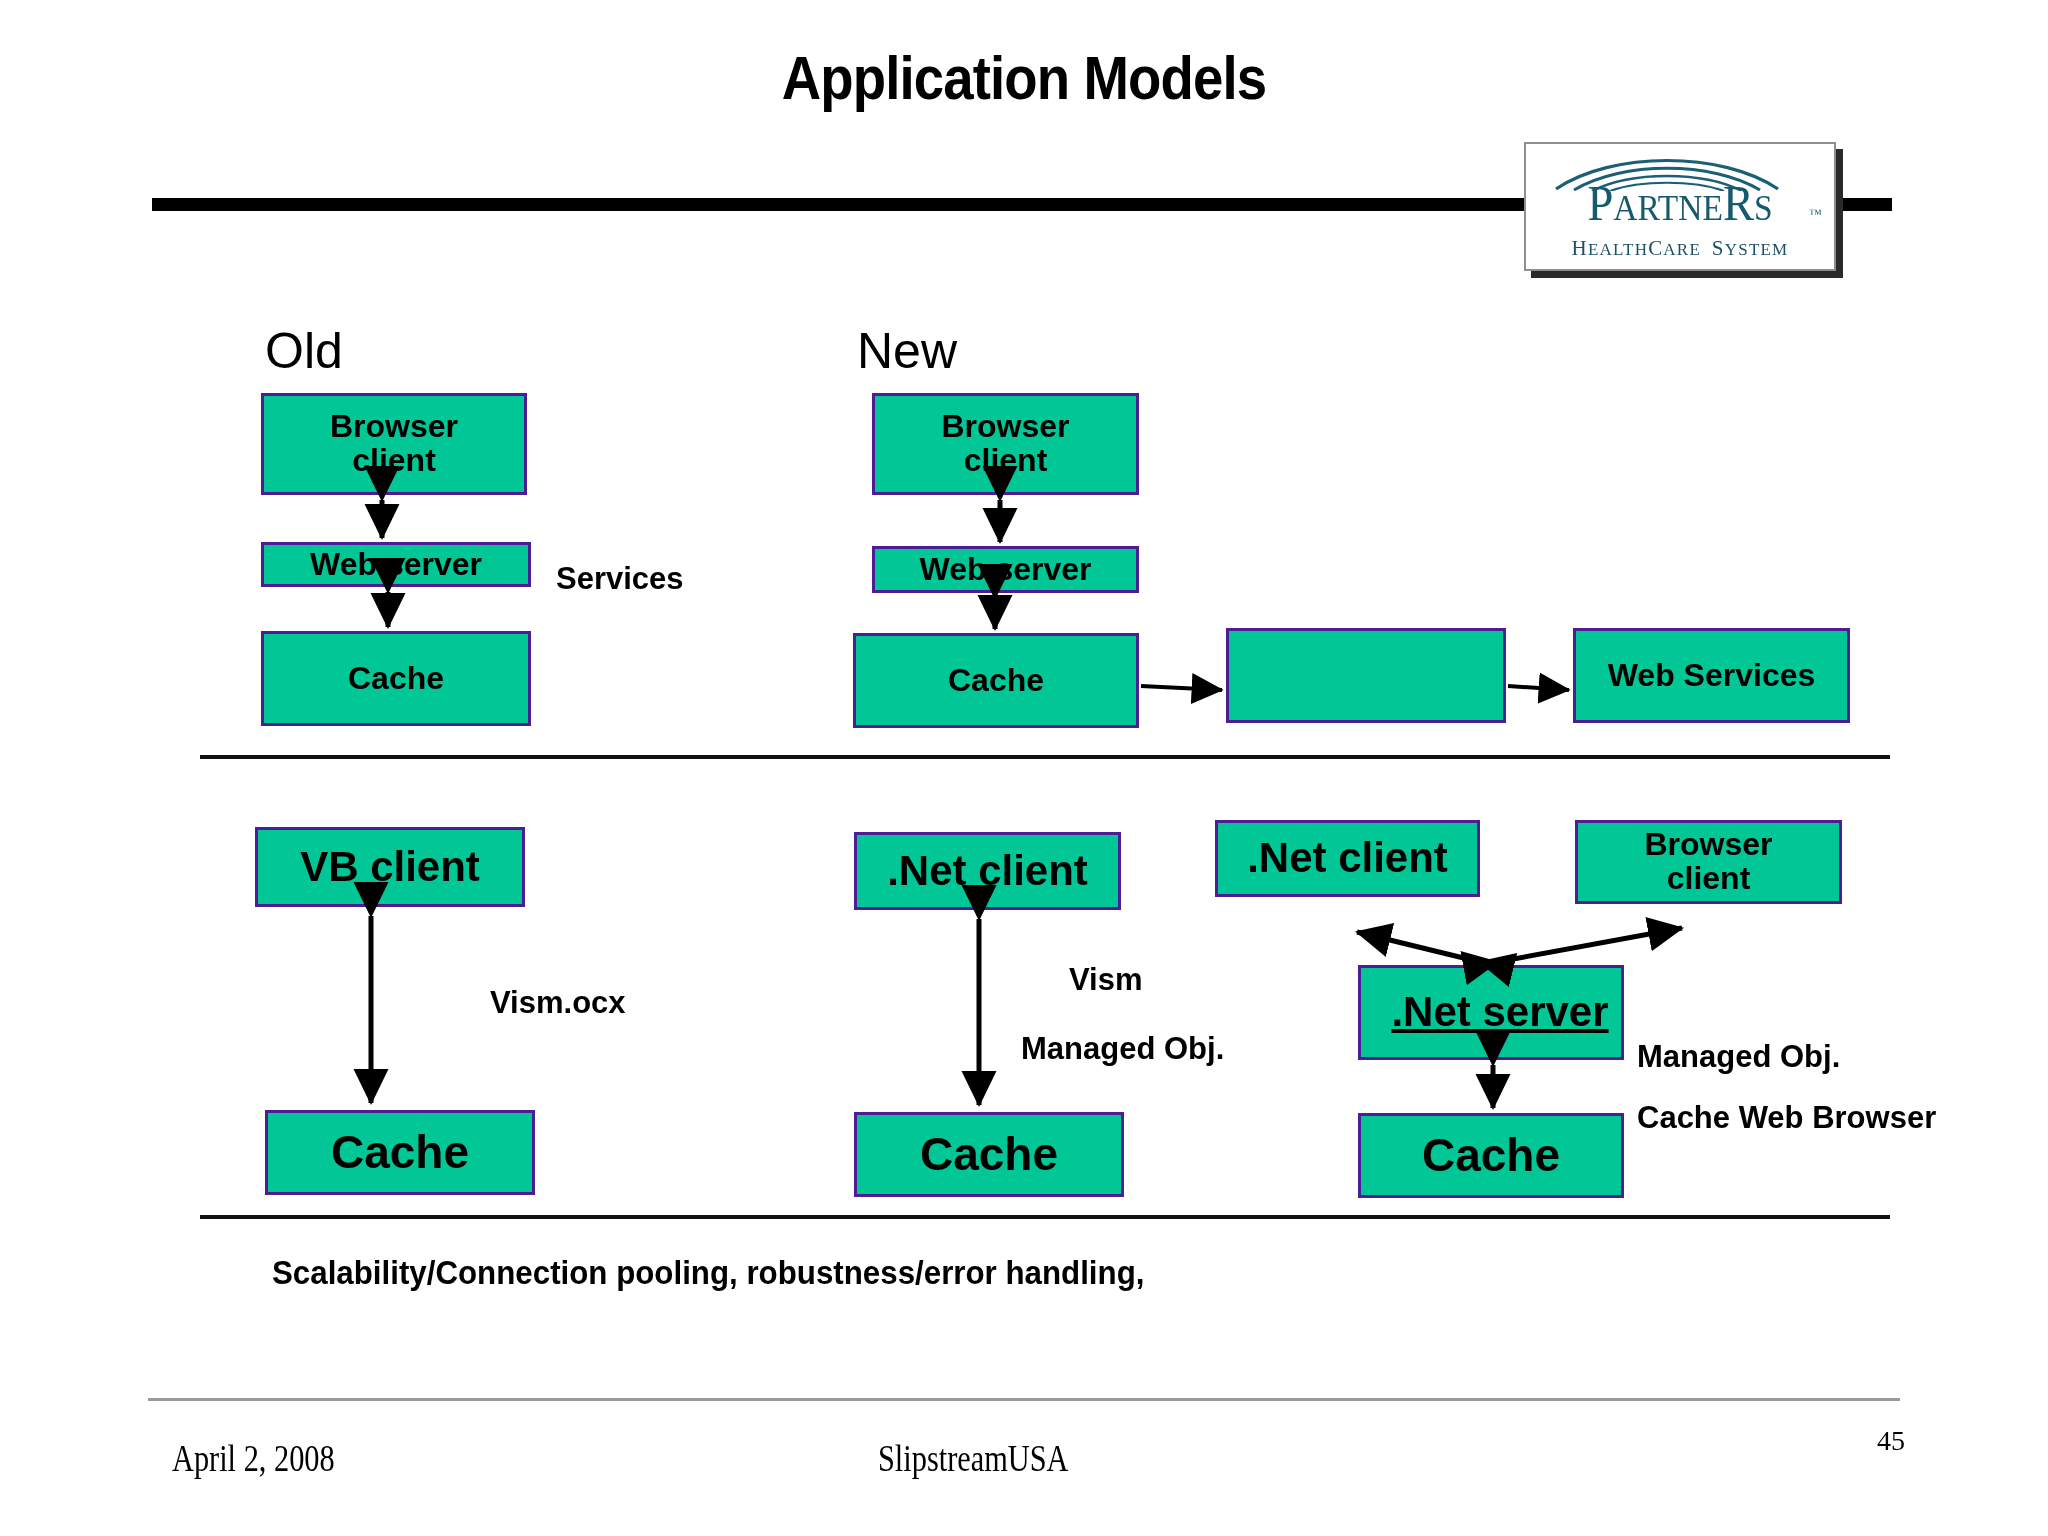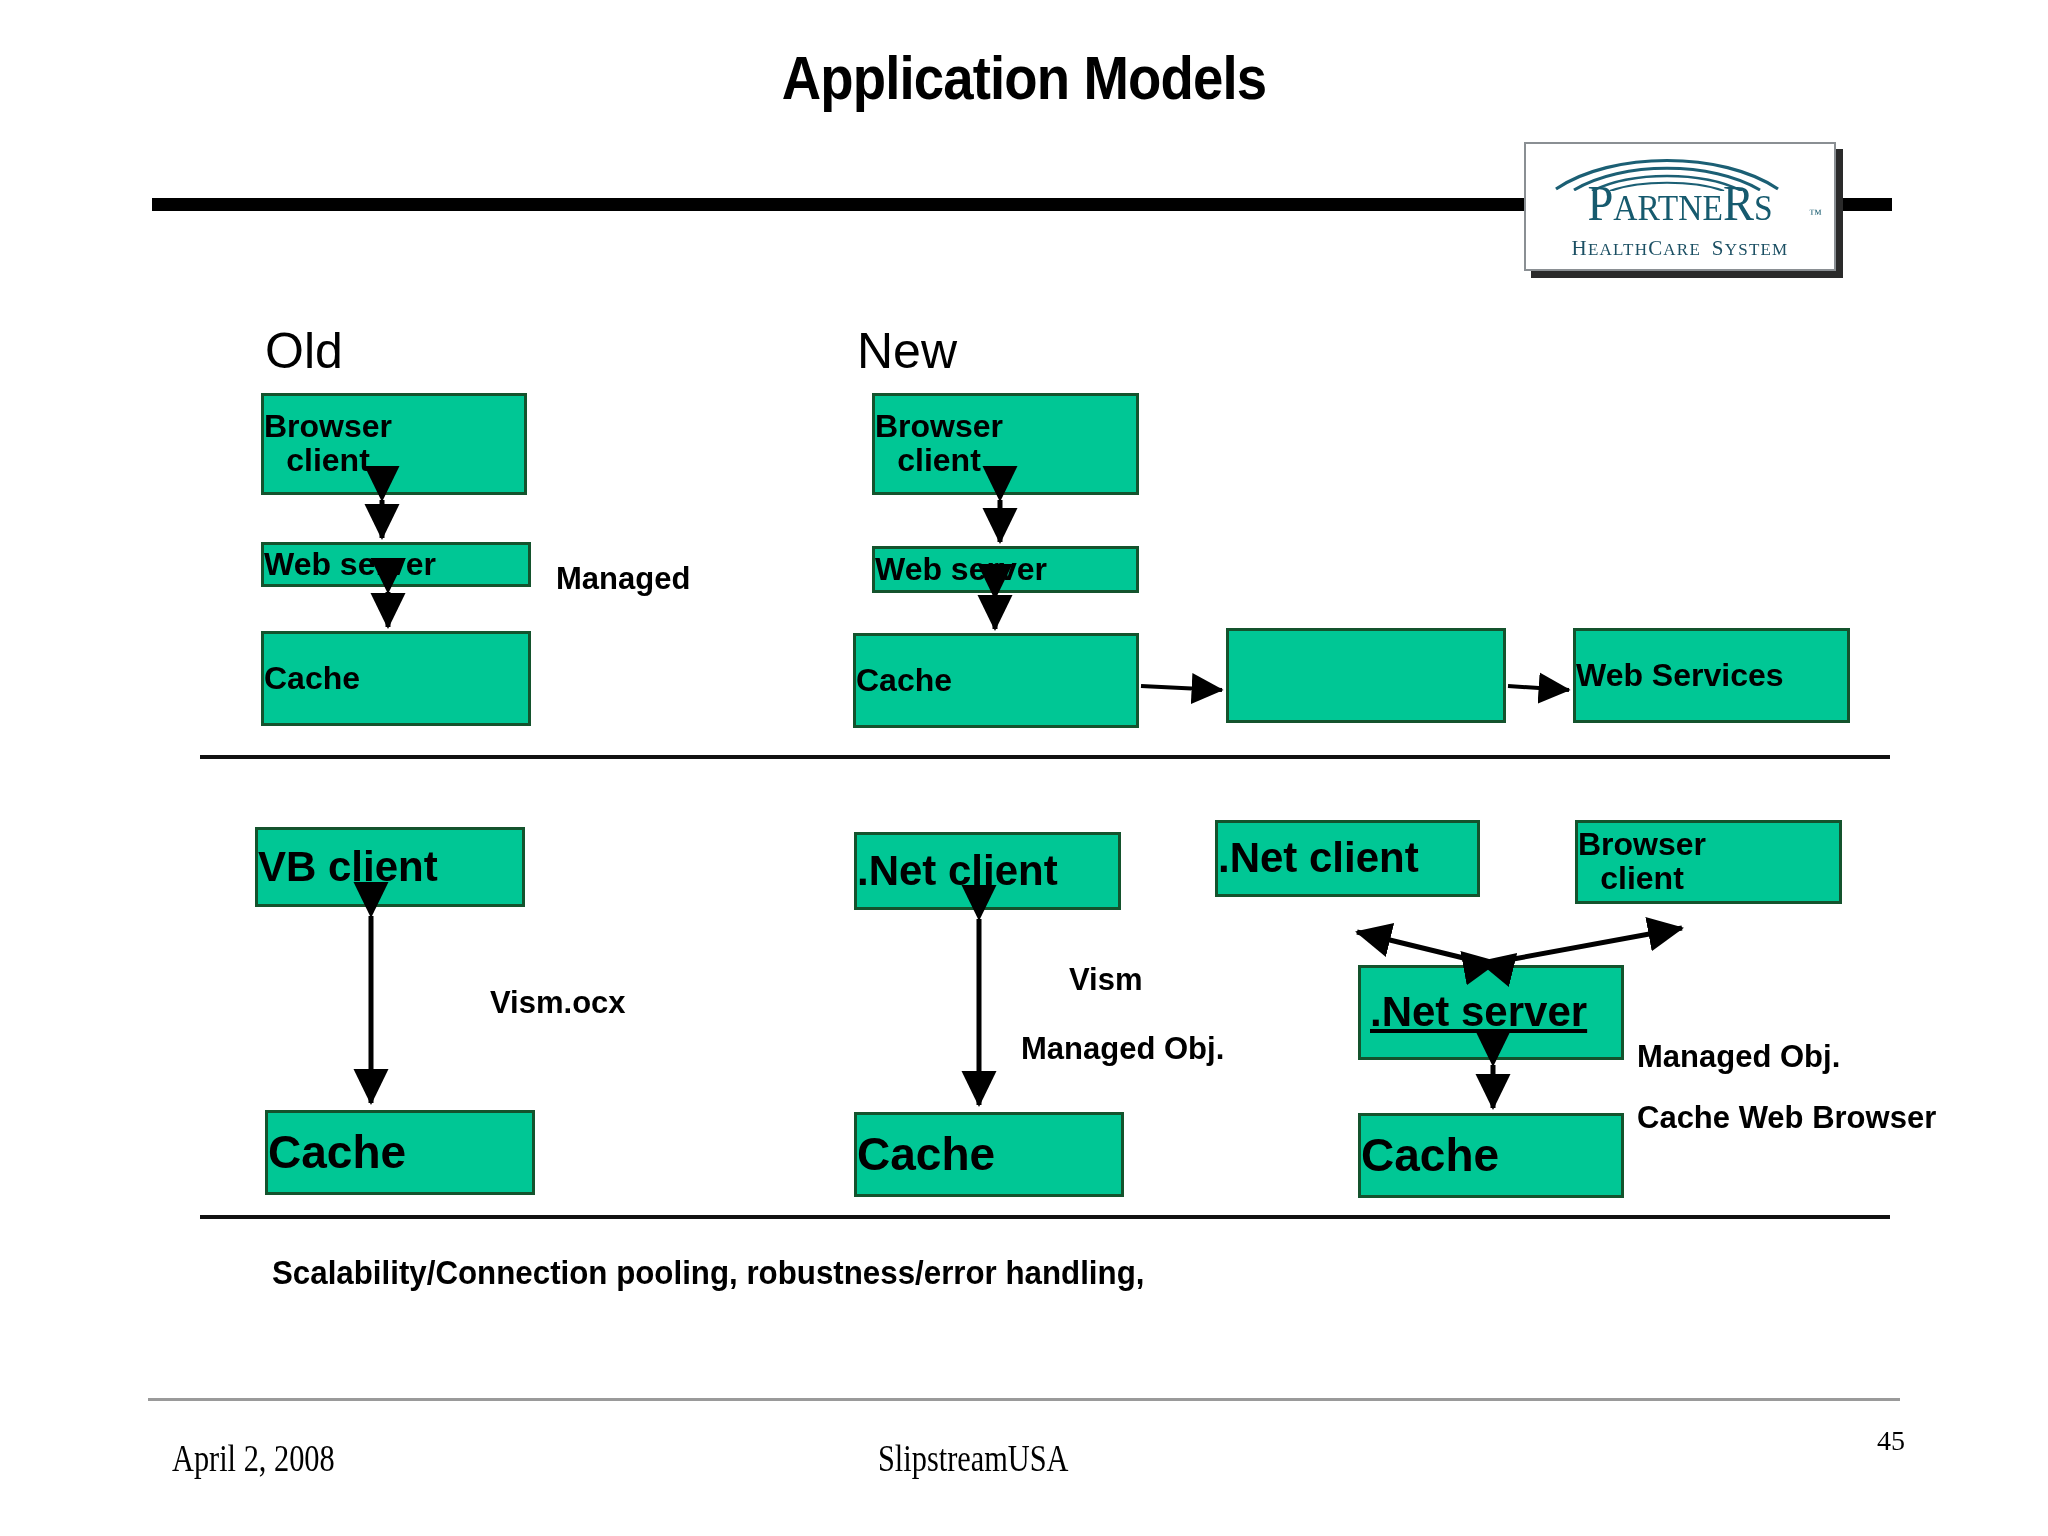--- a/index.html
+++ b/index.html
@@ -110,25 +110,25 @@
     font-size: 50px;
     font-weight: normal;
     color: #000000;
     white-space: nowrap;
   }
 
   
   .gbox {
     position: absolute;
     background: #00C795;
-    border: 3px solid #14532d;
+    border: 3px solid #4c1d95;
     box-sizing: border-box;
     display: flex;
     align-items: center;
-    justify-content: flex-start;
+    justify-content: center;
     text-align: center;
     font-family: "Liberation Sans", sans-serif;
     font-weight: bold;
     color: #000000;
     line-height: 1.05;
     white-space: nowrap;
   }
   .gbox.wrap { white-space: normal; }
   .gbox.overflow { overflow: visible; text-decoration: underline; }
 
@@ -208,21 +208,21 @@
   <div class="gbox wrap" style="left:261px; top:393px; width:266px; height:102px; font-size:32px;">
     <span style="white-space:pre-line">Browser
 client</span>
   </div>
   <div class="gbox" style="left:261px; top:542px; width:270px; height:45px; font-size:32px;">
     <span>Web server</span>
   </div>
   <div class="gbox" style="left:261px; top:631px; width:270px; height:95px; font-size:32px;">
     <span>Cache</span>
   </div>
-  <div class="blabel" style="left:556px; top:561px; font-size:31px;">Managed</div>
+  <div class="blabel" style="left:556px; top:561px; font-size:31px;">Services</div>
 
   <div class="gbox wrap" style="left:872px; top:393px; width:267px; height:102px; font-size:32px;">
     <span style="white-space:pre-line">Browser
 client</span>
   </div>
   <div class="gbox" style="left:872px; top:546px; width:267px; height:47px; font-size:32px;">
     <span>Web server</span>
   </div>
   <div class="gbox" style="left:853px; top:633px; width:286px; height:95px; font-size:32px;">
     <span>Cache</span>

